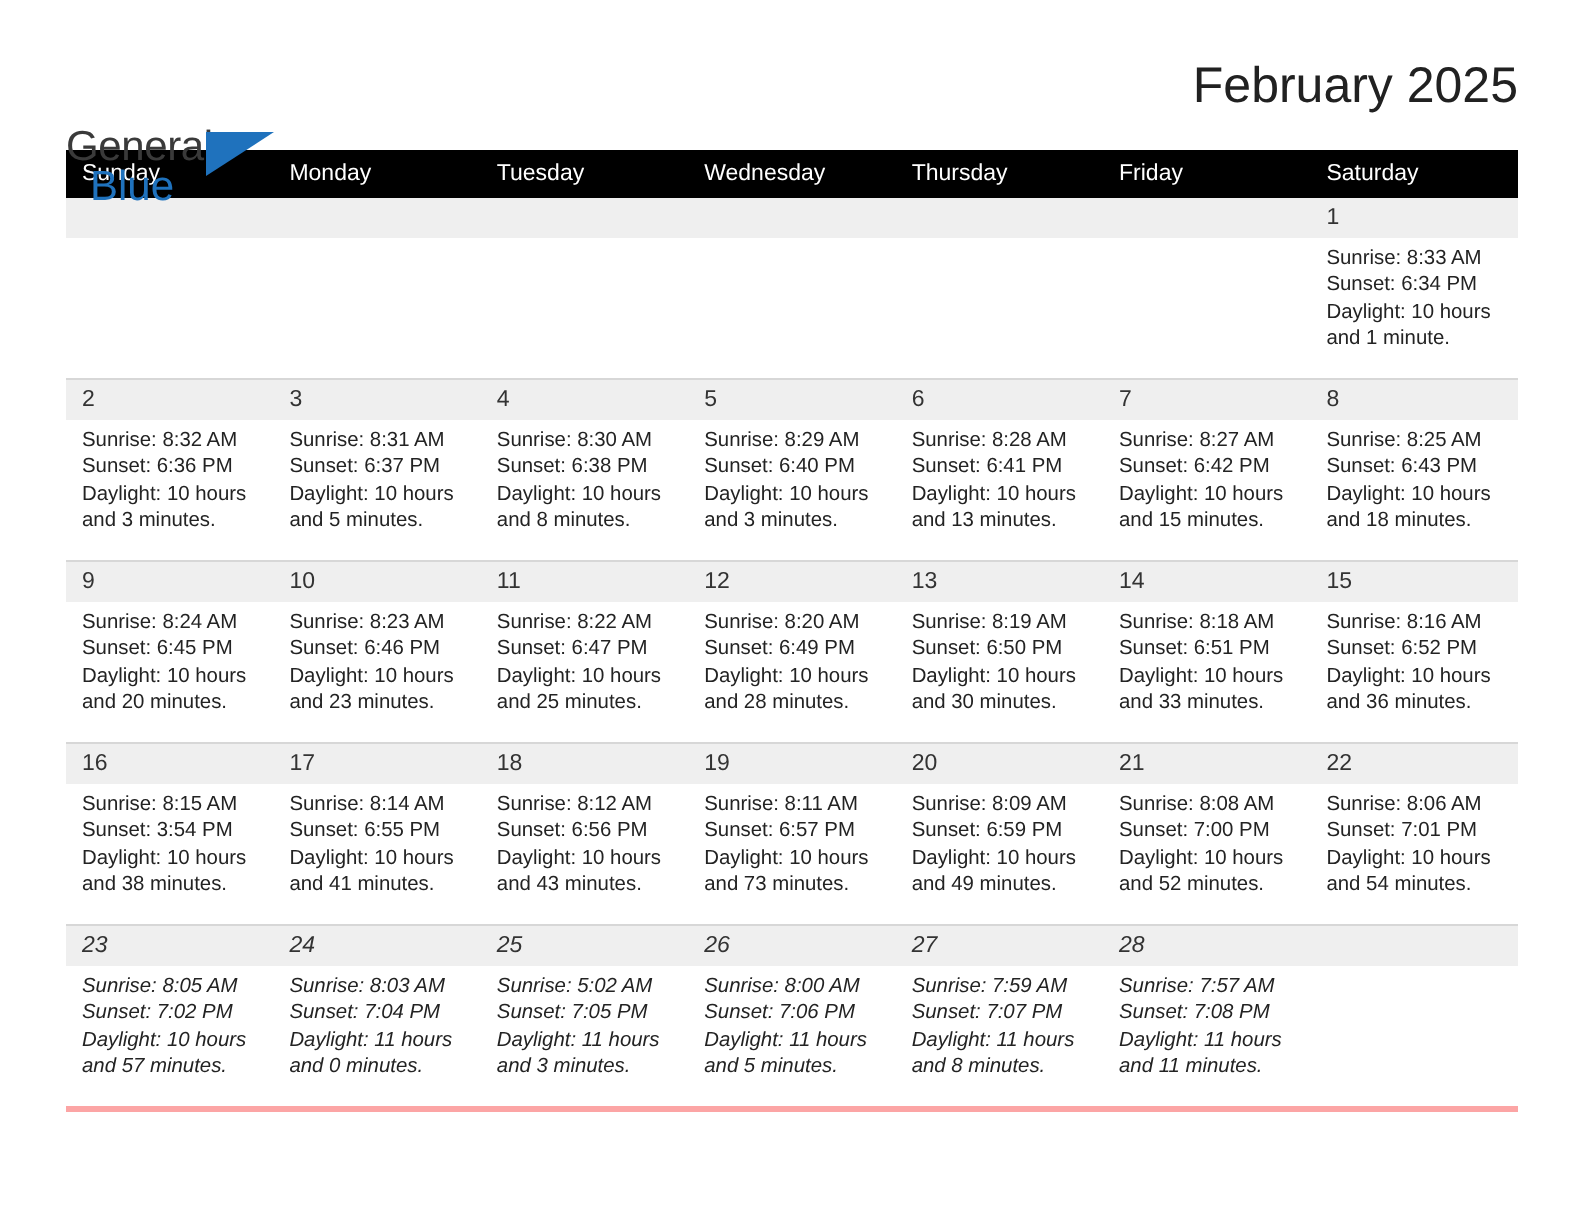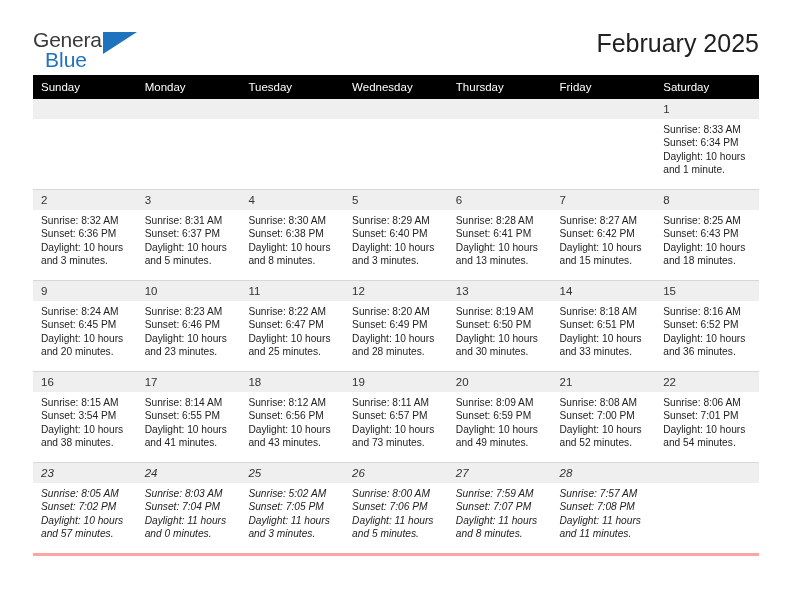--- a/index.html
+++ b/index.html
@@ -28,20 +28,21 @@
     justify-content: space-between;
     padding: 28px 33px 0 33px;
     box-sizing: border-box;
     height: 75px;
   }
   .logo {
     position: relative;
     width: 120px;
     height: 46px;
     flex: 0 0 auto;
+    margin-top: 34px;
   }
   .logo-general {
     position: absolute;
     left: 0;
     top: 0;
     font-size: 21px;
     letter-spacing: -0.2px;
     color: #3a3a3a;
     font-family: "Liberation Sans", sans-serif;
   }

